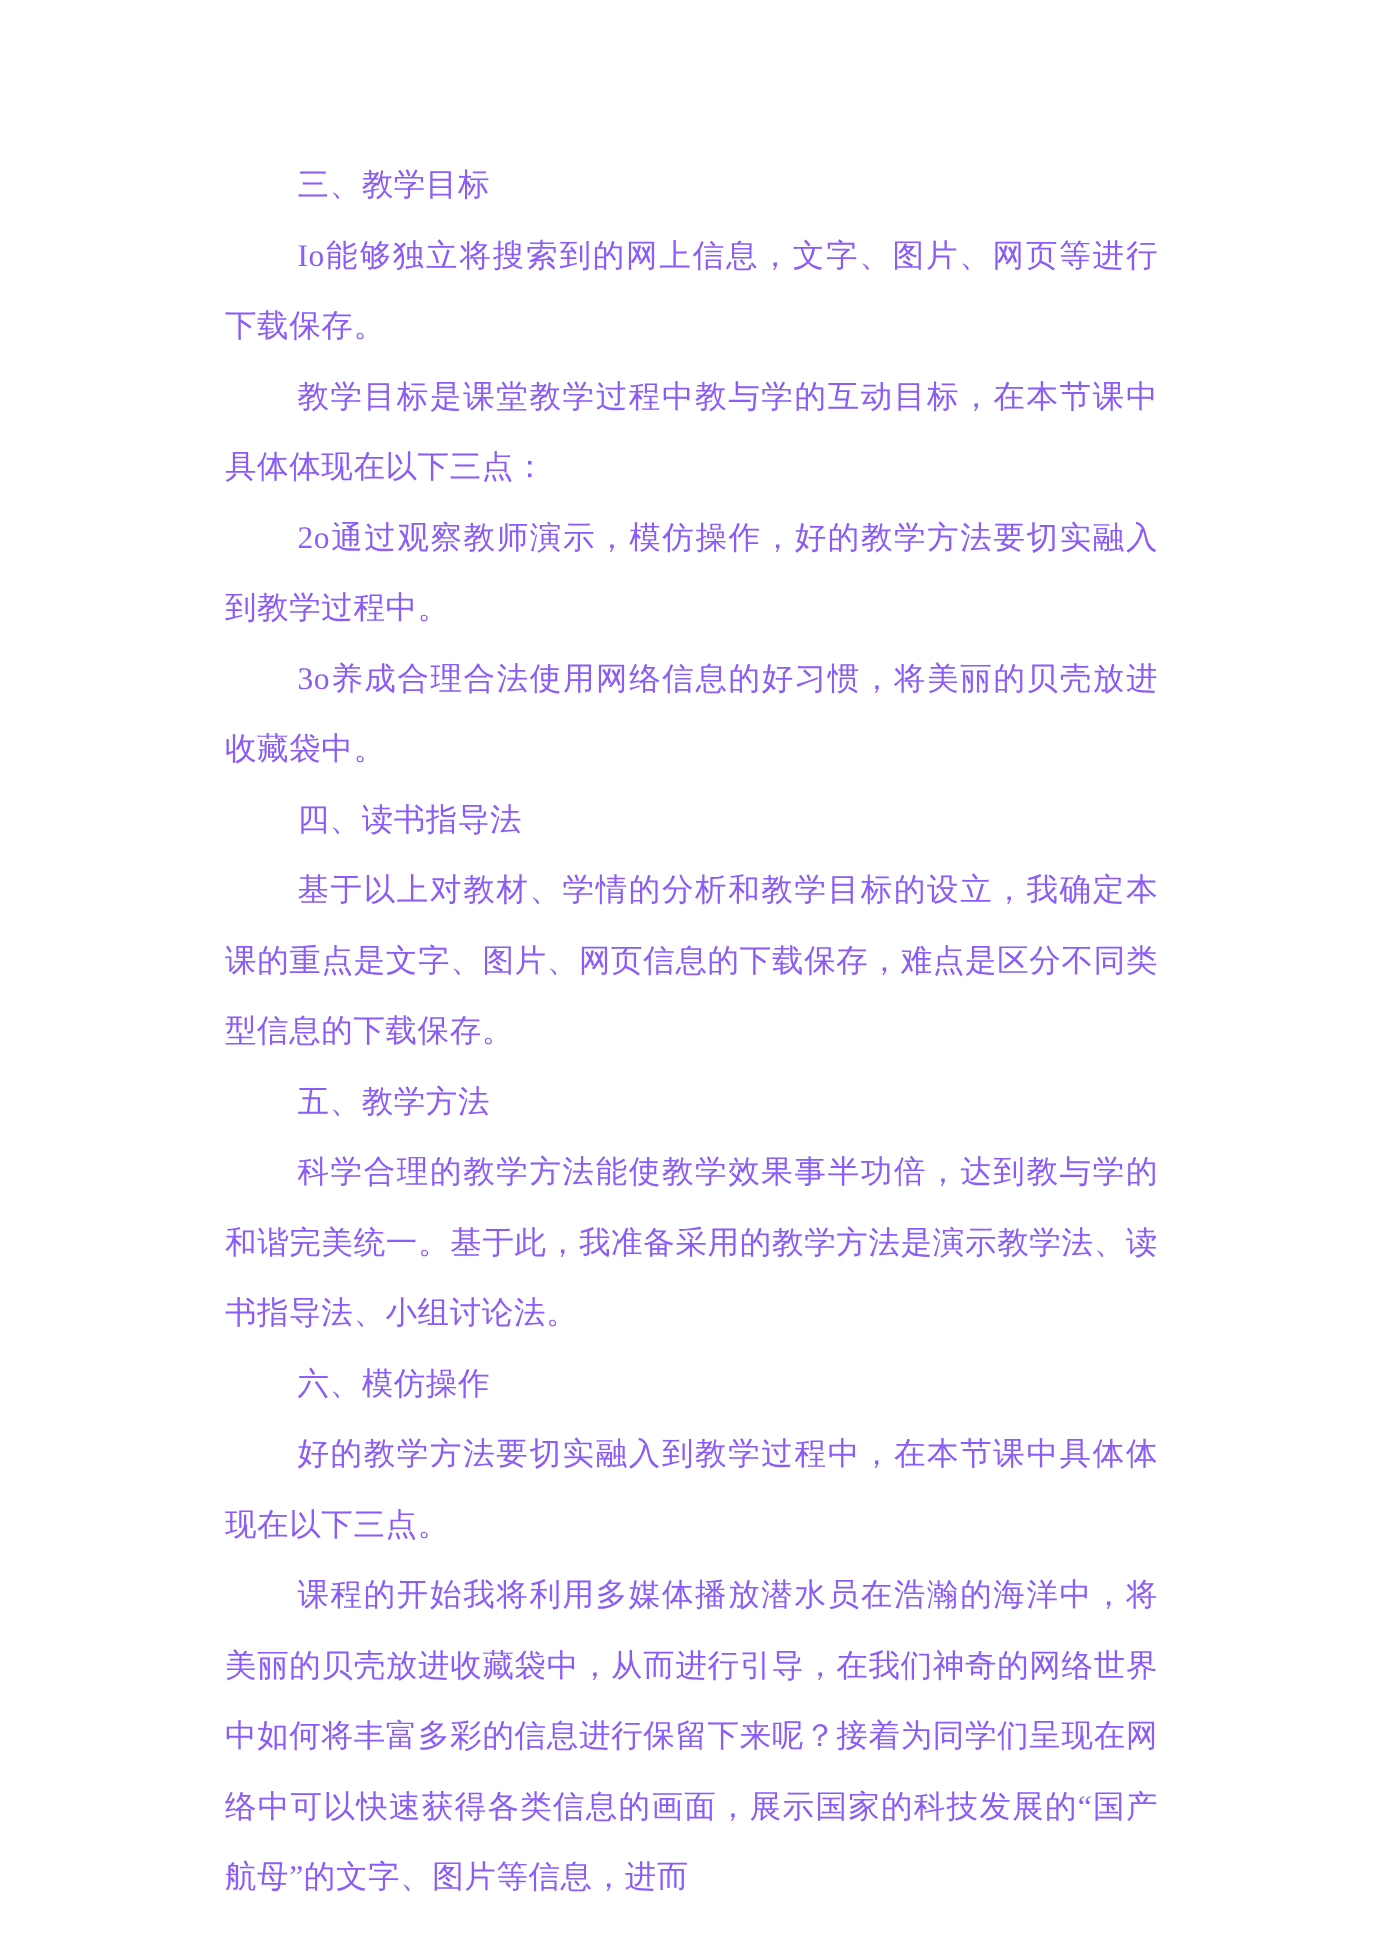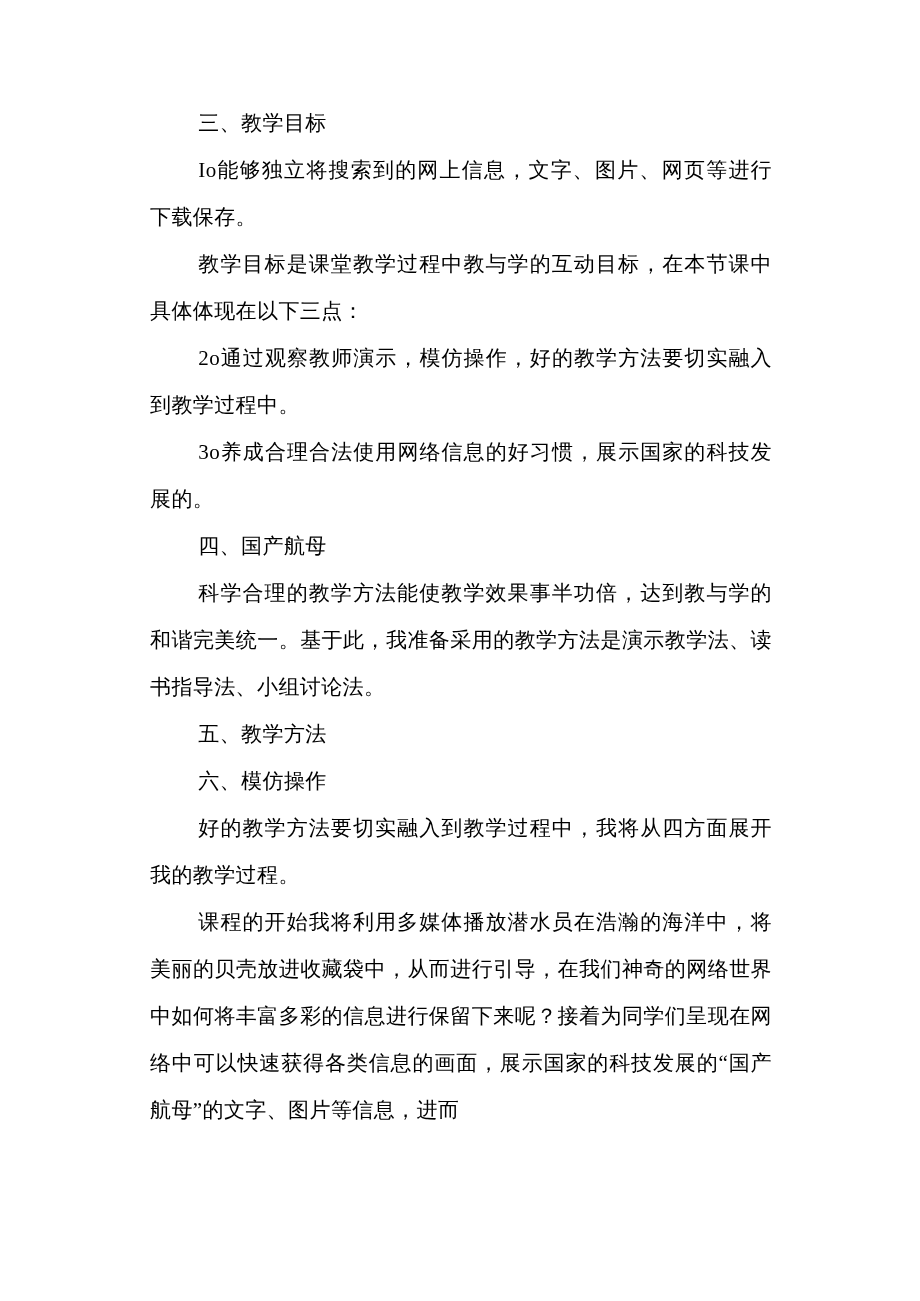--- a/index.html
+++ b/index.html
@@ -11,39 +11,40 @@
     position: relative;
     width: 864px;
     height: 1301px;
     margin: 0 auto;
     background: #ffffff;
     box-sizing: border-box;
     padding: 100px 120px 40px 122px;
     overflow: hidden;
     font-family: "Liberation Serif", "DejaVu Serif", serif;
     font-size: 21px;
-    color: #000000;
+    color: #8b5cf6;
   }
   .para {
     margin: 0;
     line-height: 47px;
     text-align: justify;
     text-indent: 2.3em;
     letter-spacing: 0.4px;
     word-break: break-all;
   }
 </style>
 </head>
 <body>
 
 <div class="page">
   <p class="para">三、教学目标</p>
   <p class="para">Io能够独立将搜索到的网上信息，文字、图片、网页等进行下载保存。</p>
   <p class="para">教学目标是课堂教学过程中教与学的互动目标，在本节课中具体体现在以下三点：</p>
   <p class="para">2o通过观察教师演示，模仿操作，好的教学方法要切实融入到教学过程中。</p>
-  <p class="para">3o养成合理合法使用网络信息的好习惯，展示国家的科技发展的。</p>
-  <p class="para">四、国产航母</p>
+  <p class="para">3o养成合理合法使用网络信息的好习惯，将美丽的贝壳放进收藏袋中。</p>
+  <p class="para">四、读书指导法</p>
+  <p class="para">基于以上对教材、学情的分析和教学目标的设立，我确定本课的重点是文字、图片、网页信息的下载保存，难点是区分不同类型信息的下载保存。</p>
+  <p class="para">五、教学方法</p>
   <p class="para">科学合理的教学方法能使教学效果事半功倍，达到教与学的和谐完美统一。基于此，我准备采用的教学方法是演示教学法、读书指导法、小组讨论法。</p>
-  <p class="para">五、教学方法</p>
   <p class="para">六、模仿操作</p>
-  <p class="para">好的教学方法要切实融入到教学过程中，我将从四方面展开我的教学过程。</p>
+  <p class="para">好的教学方法要切实融入到教学过程中，在本节课中具体体现在以下三点。</p>
   <p class="para">课程的开始我将利用多媒体播放潜水员在浩瀚的海洋中，将美丽的贝壳放进收藏袋中，从而进行引导，在我们神奇的网络世界中如何将丰富多彩的信息进行保留下来呢？接着为同学们呈现在网络中可以快速获得各类信息的画面，展示国家的科技发展的“国产航母”的文字、图片等信息，进而</p>
 </div>
 
 </body></html>

